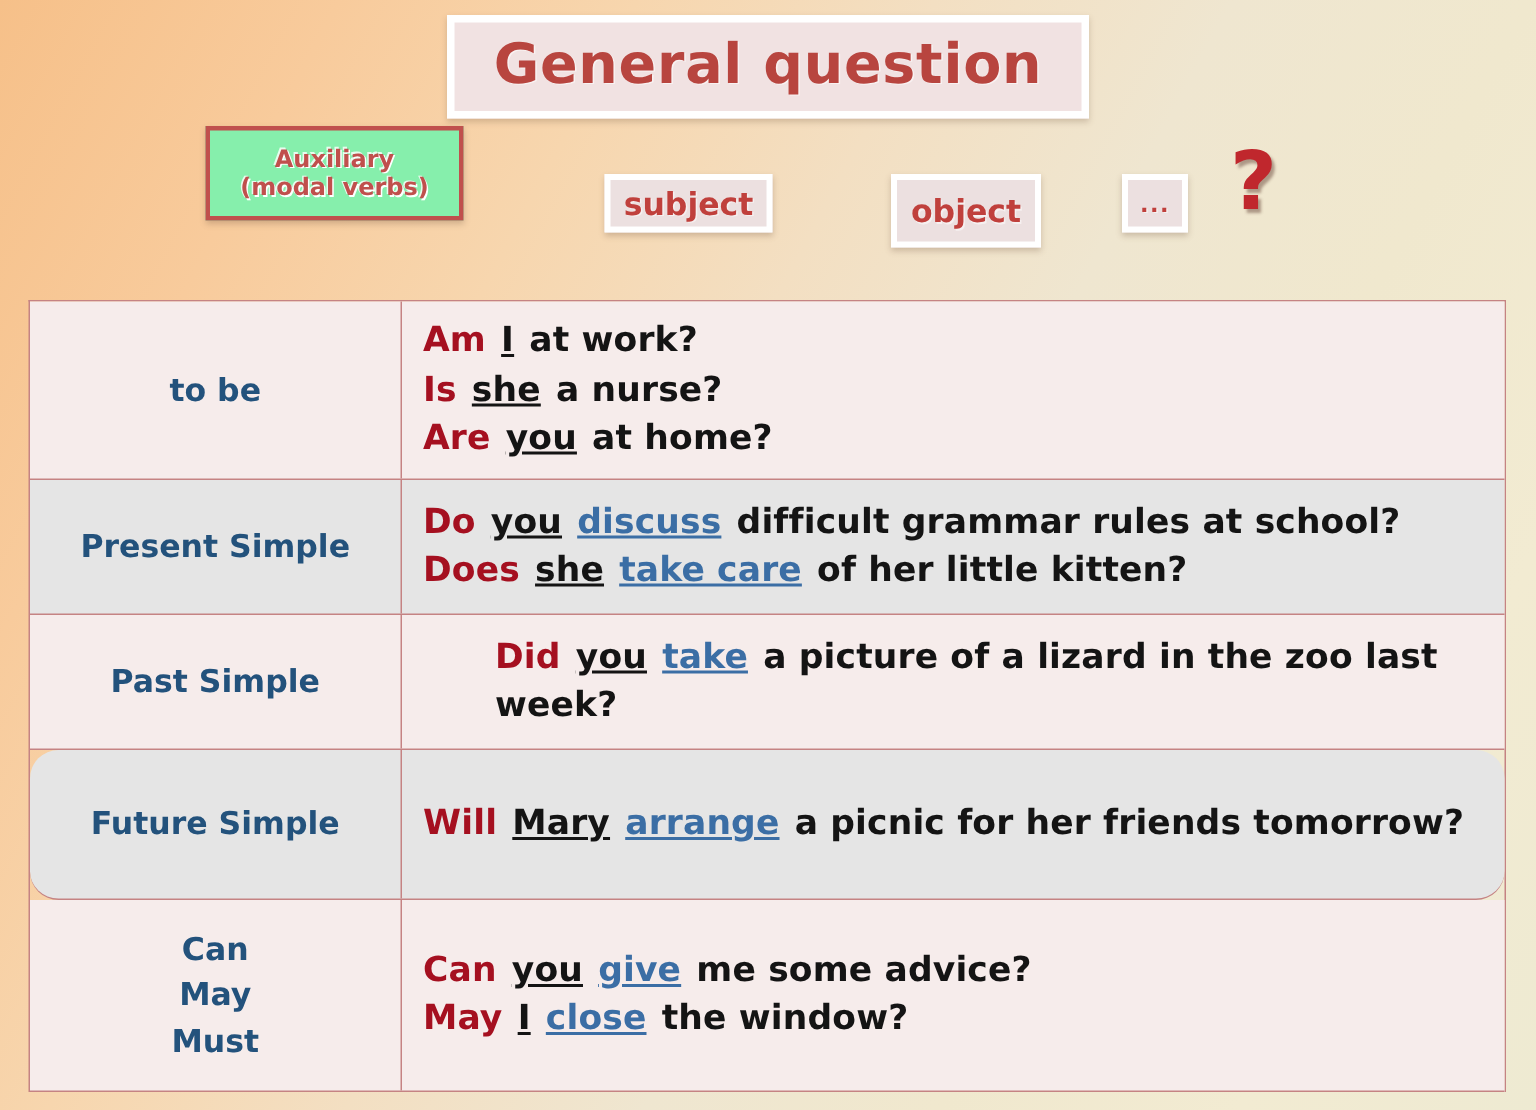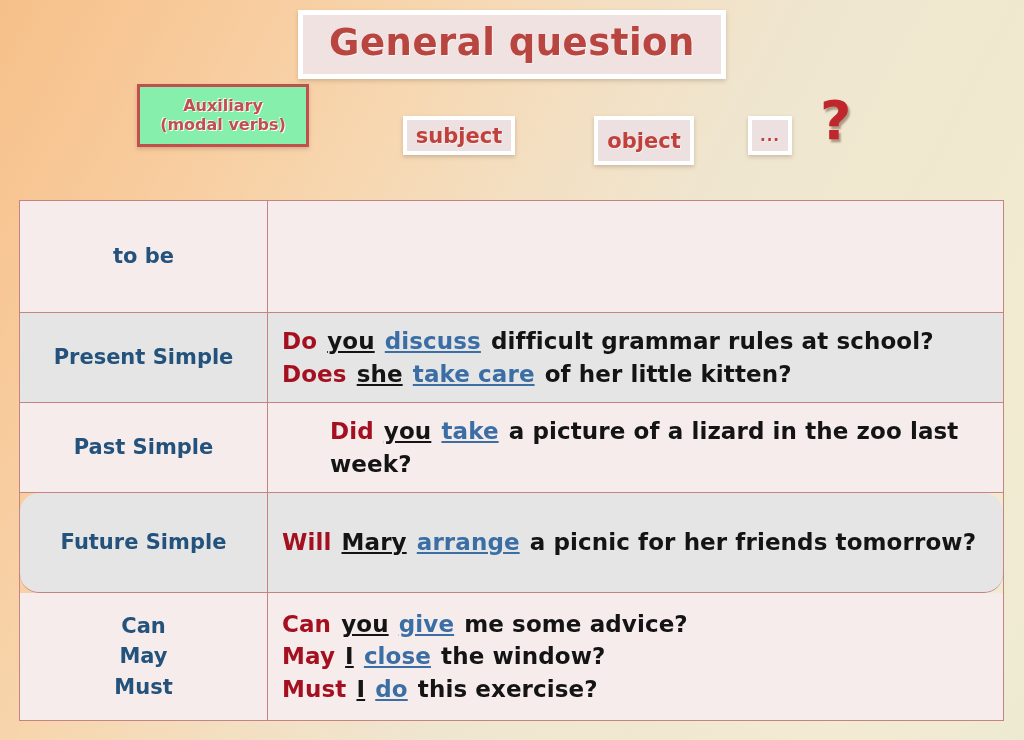--- a/index.html
+++ b/index.html
@@ -219,20 +219,37 @@
 
   <div class="qmark">?</div>
 </div>
 
 <div class="table">
 
   <div class="trow light r1">
     <div class="cell-label">
       <div class="label-line">to be</div>
     </div>
+    <div class="cell-ex">
+      <div class="ex-line">
+        <span class="w-aux">Am</span>
+        <span class="w-subj">I</span>
+        <span class="w-rest">at work?</span>
+      </div>
+      <div class="ex-line">
+        <span class="w-aux">Is</span>
+        <span class="w-subj">she</span>
+        <span class="w-rest">a nurse?</span>
+      </div>
+      <div class="ex-line">
+        <span class="w-aux">Are</span>
+        <span class="w-subj">you</span>
+        <span class="w-rest">at home?</span>
+      </div>
+    </div>
   </div>
 
   <div class="trow dark r2">
     <div class="cell-label">
       <div class="label-line">Present Simple</div>
     </div>
     <div class="cell-ex">
       <div class="ex-line">
         <span class="w-aux">Do</span>
         <span class="w-subj">you</span>
@@ -288,22 +305,16 @@
         <span class="w-subj">you</span>
         <span class="w-verb">give</span>
         <span class="w-rest">me some advice?</span>
       </div>
       <div class="ex-line">
         <span class="w-aux">May</span>
         <span class="w-subj">I</span>
         <span class="w-verb">close</span>
         <span class="w-rest">the window?</span>
       </div>
-      <div class="ex-line">
-        <span class="w-aux">Must</span>
-        <span class="w-subj">I</span>
-        <span class="w-verb">do</span>
-        <span class="w-rest">this exercise?</span>
-      </div>
     </div>
   </div>
 
 </div>
 
 </body></html>

